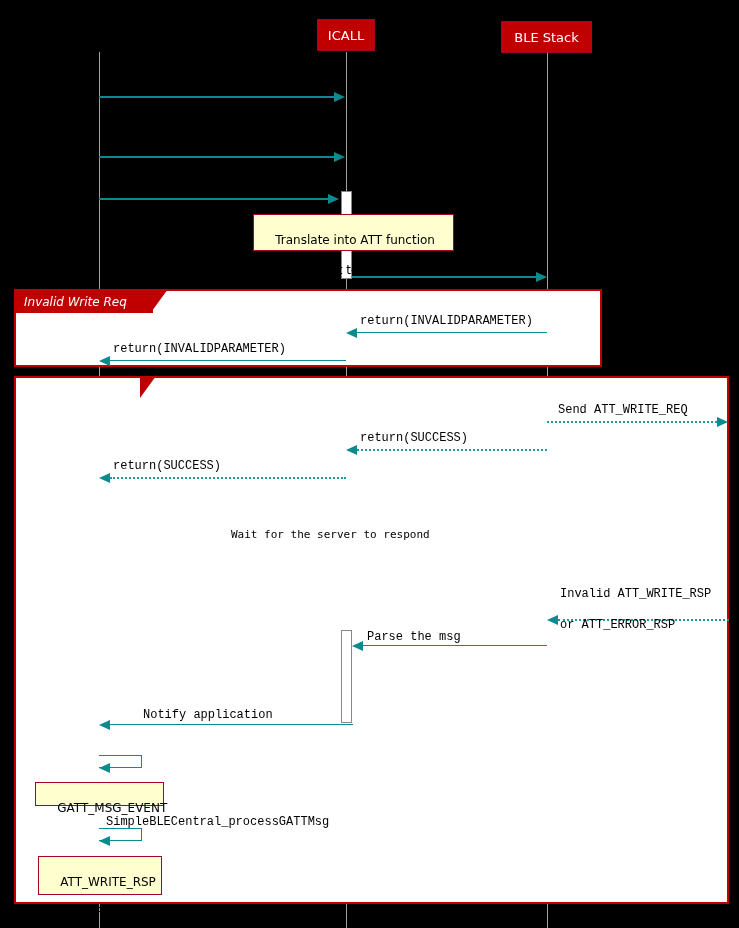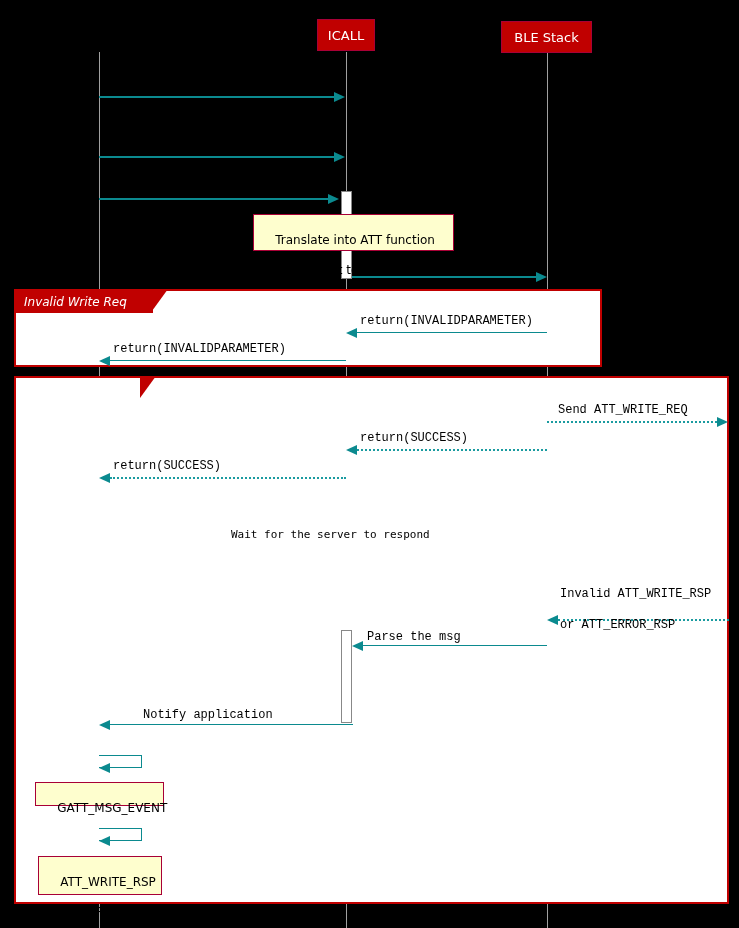--- a/index.html
+++ b/index.html
@@ -170,20 +170,21 @@
 
   <div class="selfcall" style="left:99px;top:755px;width:43px;height:13px;"></div>
   <div class="arrowhead left" style="left:99px;top:763px;"></div>
 
   <div class="note" style="left:35px;top:782px;width:129px;height:24px;">
     <span>GATT_MSG_EVENT</span>
   </div>
 
   <div class="selfcall" style="left:99px;top:828px;width:43px;height:13px;"></div>
   <div class="arrowhead left" style="left:99px;top:836px;"></div>
+  <div class="msglabel" style="left:106px;top:815px;">SimpleBLECentral_processGATTMsg</div>
 
   <div class="note" style="left:38px;top:856px;width:124px;height:39px;text-align:center;">
     <span>ATT_WRITE_RSP</span><br>
     <span>ATT_ERROR_RSP</span>
   </div>
 
   <div class="note" style="left:253px;top:214px;width:201px;height:37px;">
     <span>Translate into ATT function</span><br>
     <span>and send it to the BLE stack</span>
   </div>

